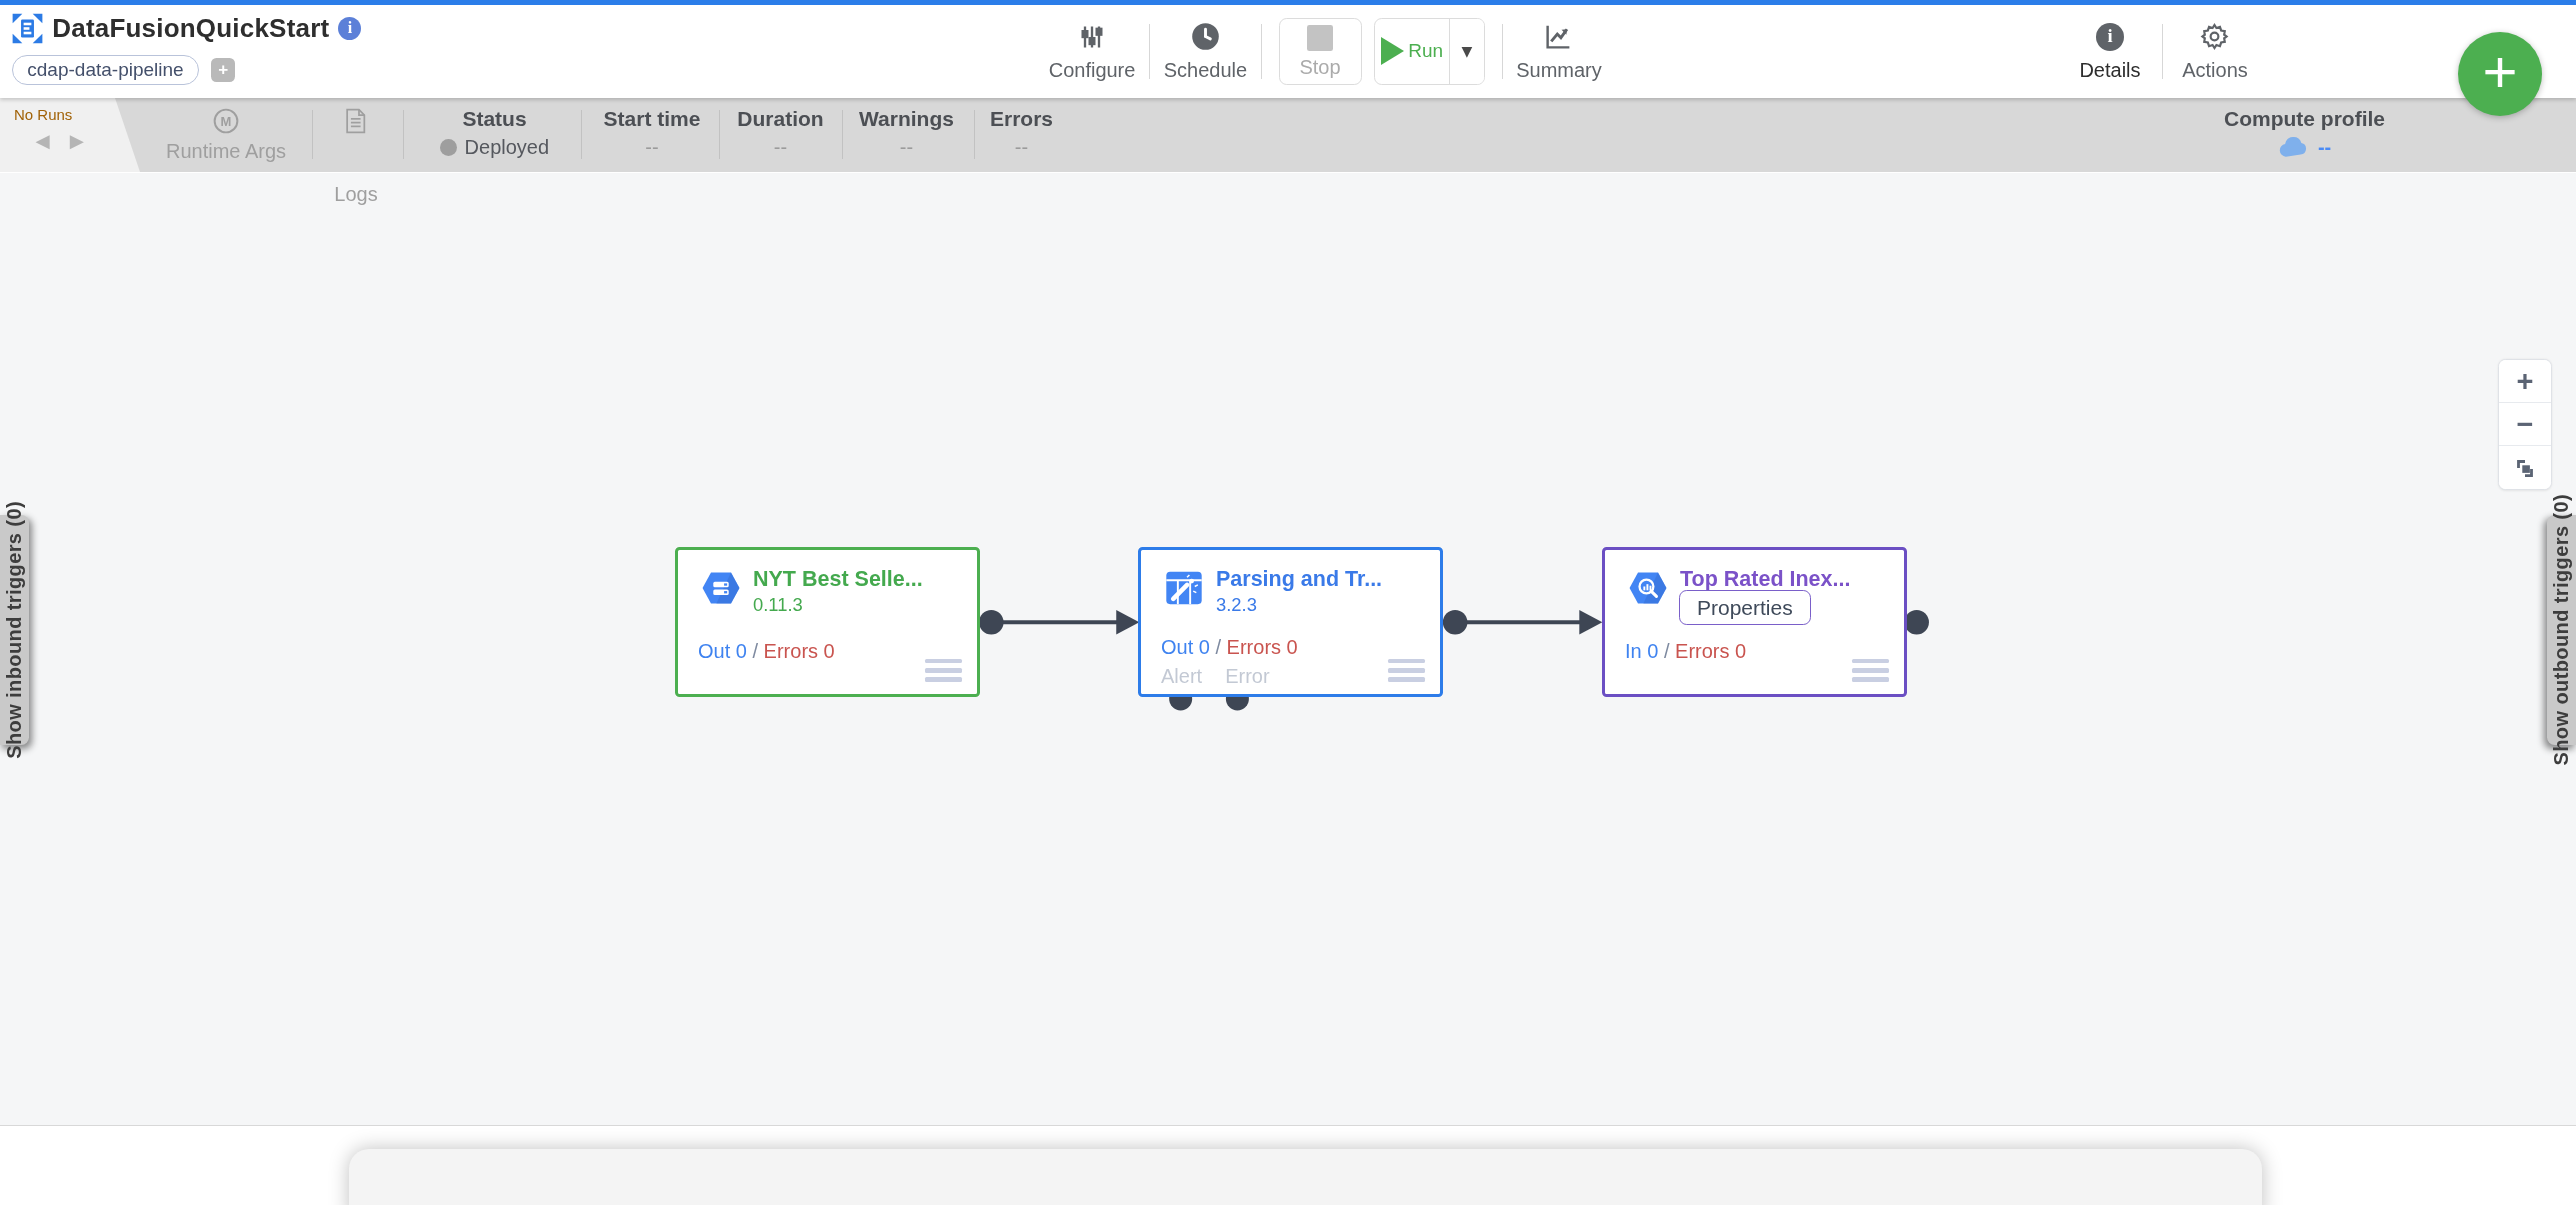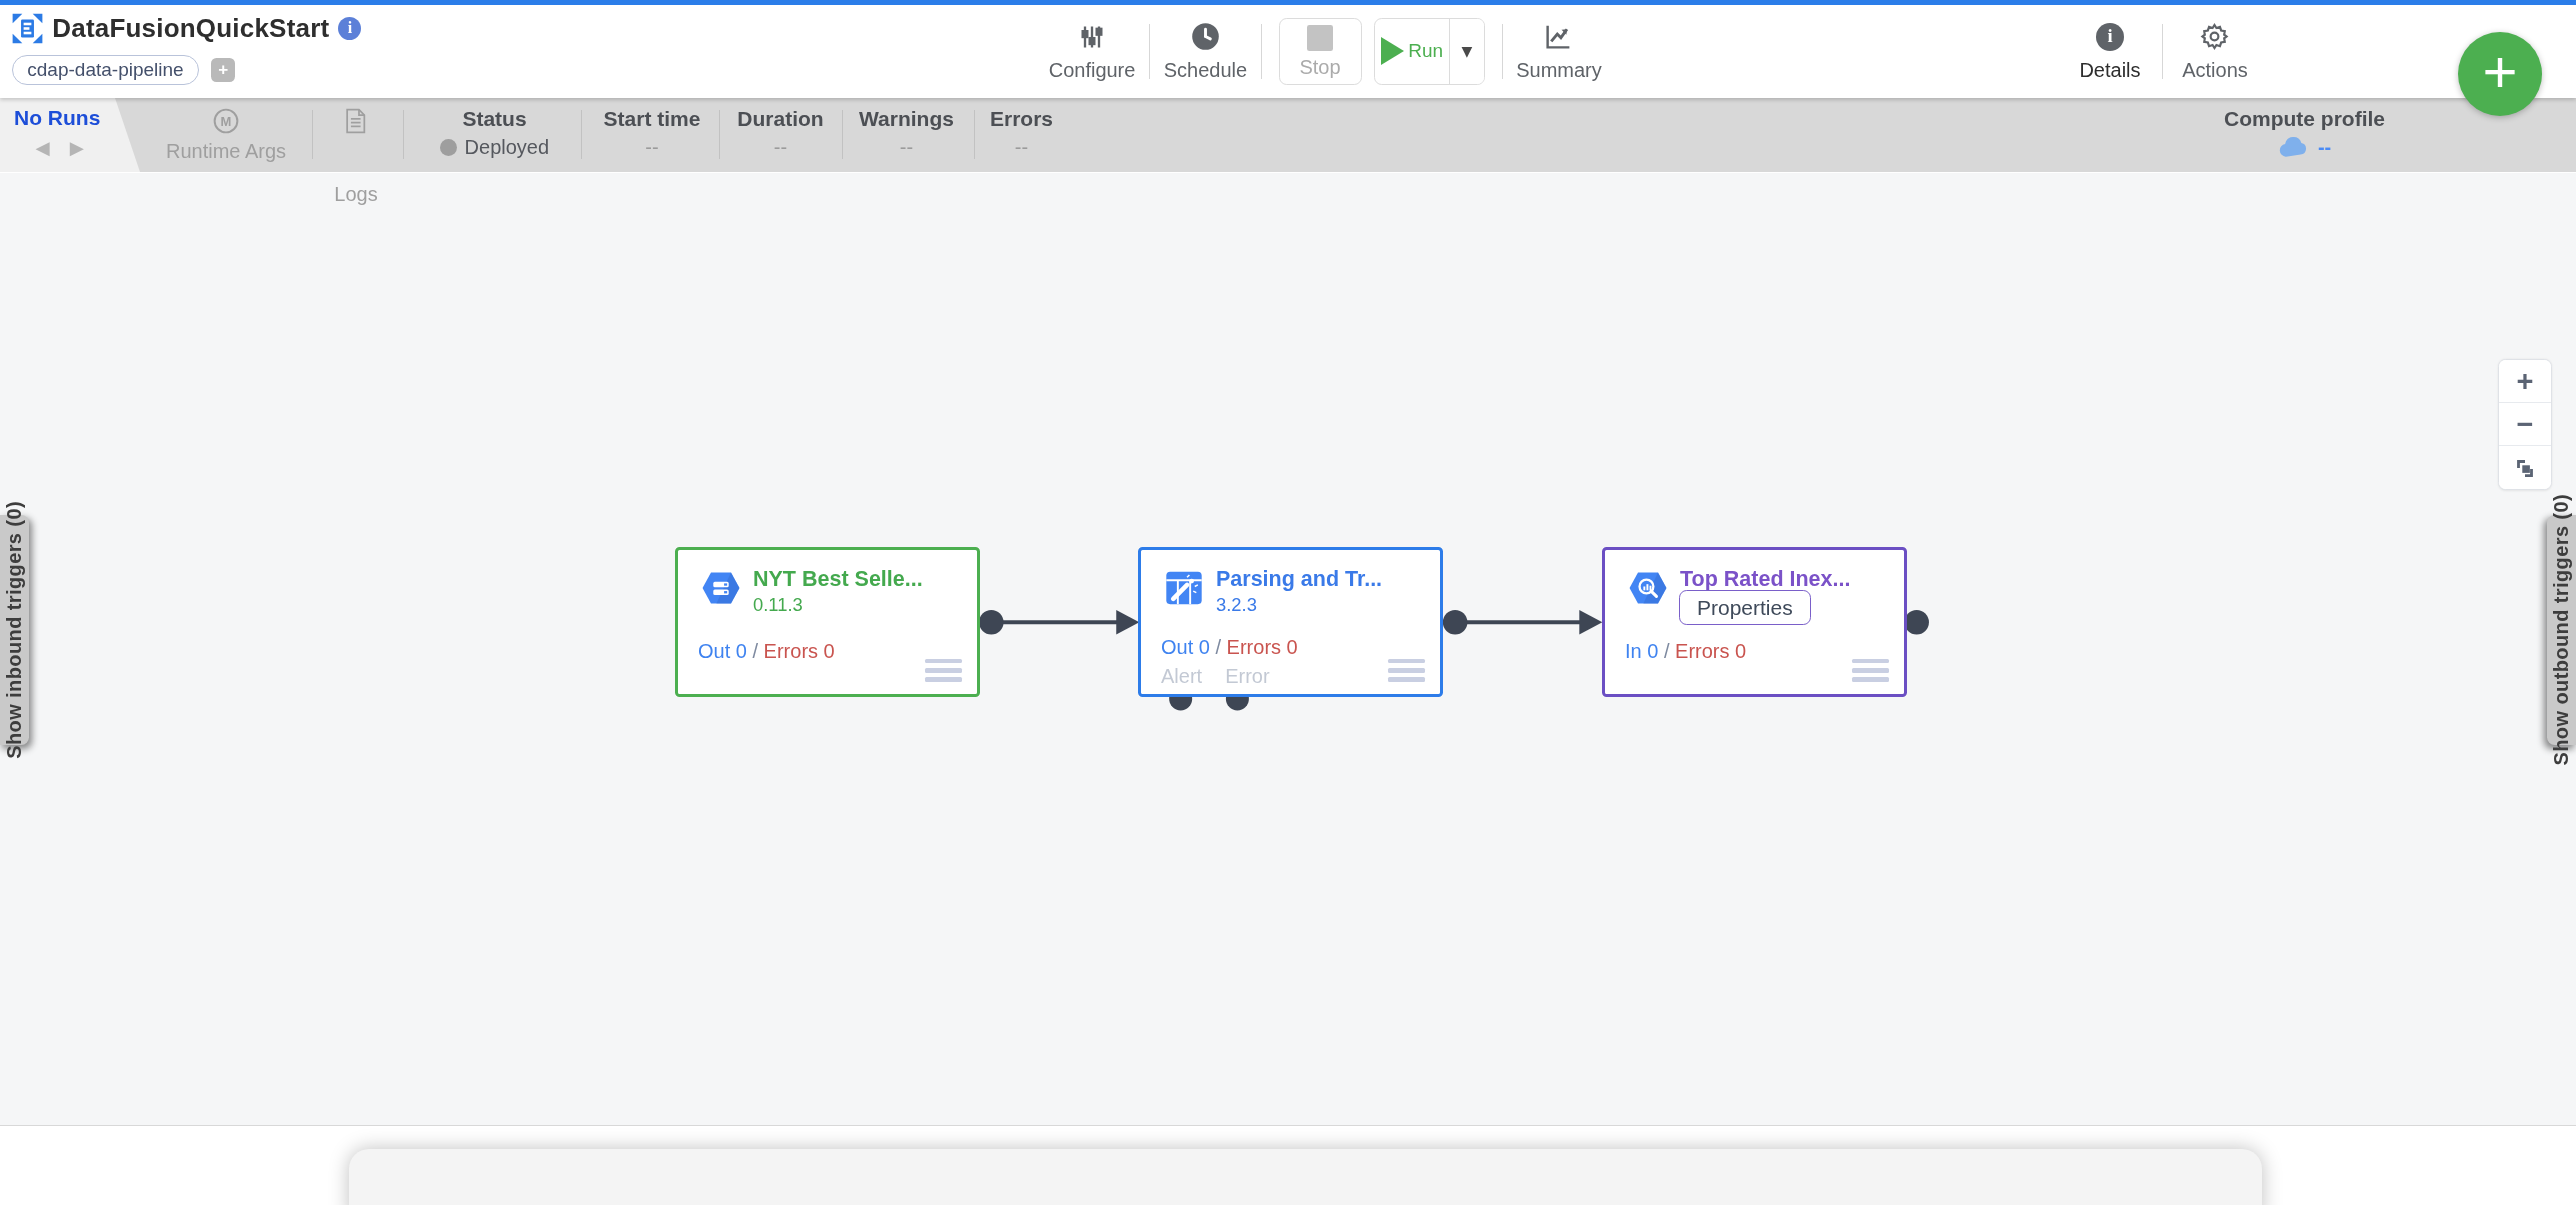--- a/index.html
+++ b/index.html
@@ -81,21 +81,21 @@
   
   .runbar {
     position:absolute; left:0; top:98px; width:100%; height:74px;
     background:#d8d8d8; z-index:20;
   }
   .noruns-tab {
     position:absolute; left:0; top:0; height:100%; width:140px; background:#f0f0f0;
     clip-path:polygon(0 0, 115px 0, 140px 100%, 0 100%);
     padding:7.7px 0 0 14px;
   }
-  .noruns-label { font-size:21px; font-weight:bold; color:#1d4ed8; }
+  .noruns-label { font-size:15px; font-weight:normal; color:#a16207; }
   .pager { display:flex; gap:20px; margin:9.2px 0 0 21.5px; }
   .pager-arrow { font-size:18.4px; color:#b5b5b5; line-height:1; cursor:default; }
 
   .rb-cell { position:absolute; top:9.2px; display:flex; flex-direction:column; align-items:center; gap:4.6px; }
   .rb-divider { position:absolute; top:12.3px; width:0.8px; height:49px; background:#c2c2c2; }
   .rb-icon { height:28px; display:flex; align-items:center; justify-content:center; }
   .rb-disabled-label { font-size:20px; color:#9f9f9f; }
   .rb-label { font-size:21px; font-weight:bold; color:#4c4f54; }
   .rb-value { font-size:20px; color:#9b9b9b; }
   .status-value { display:flex; align-items:center; gap:7.7px; font-size:20px; color:#55585e; }

